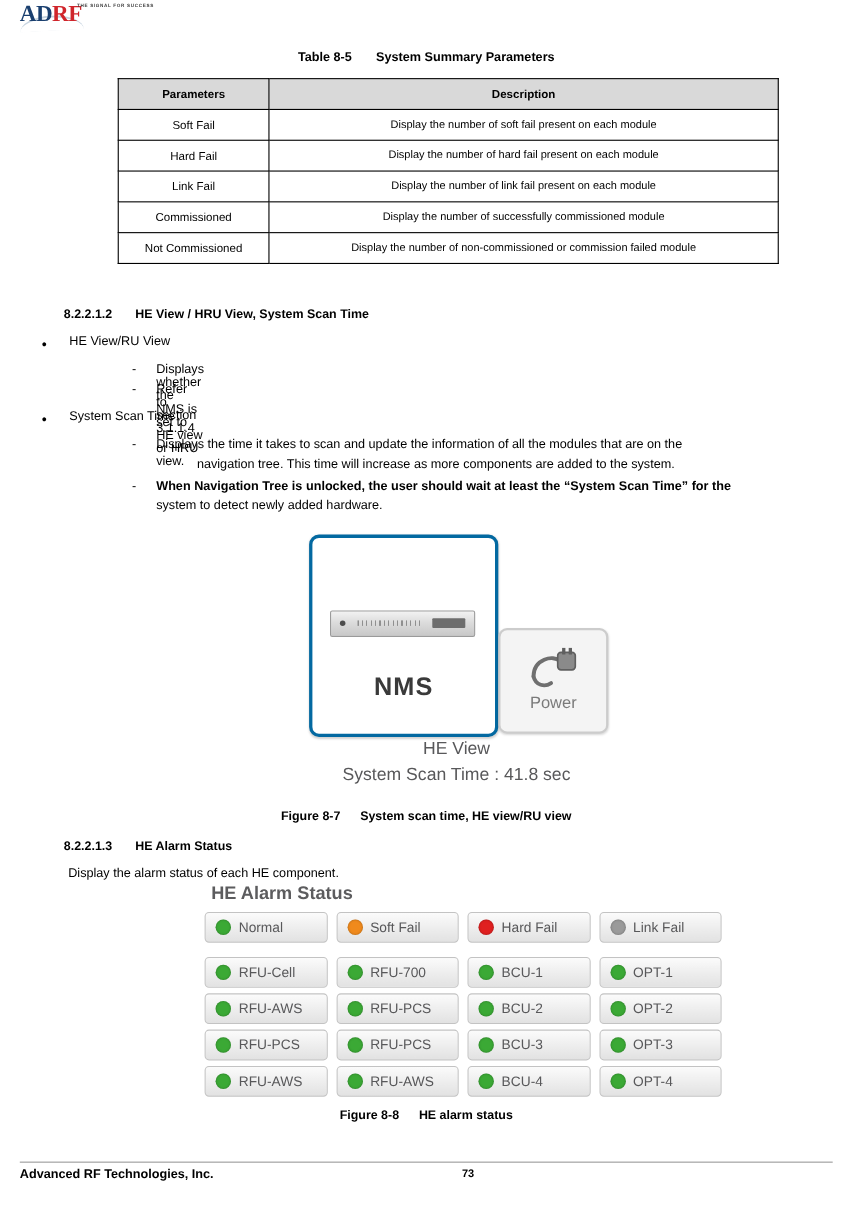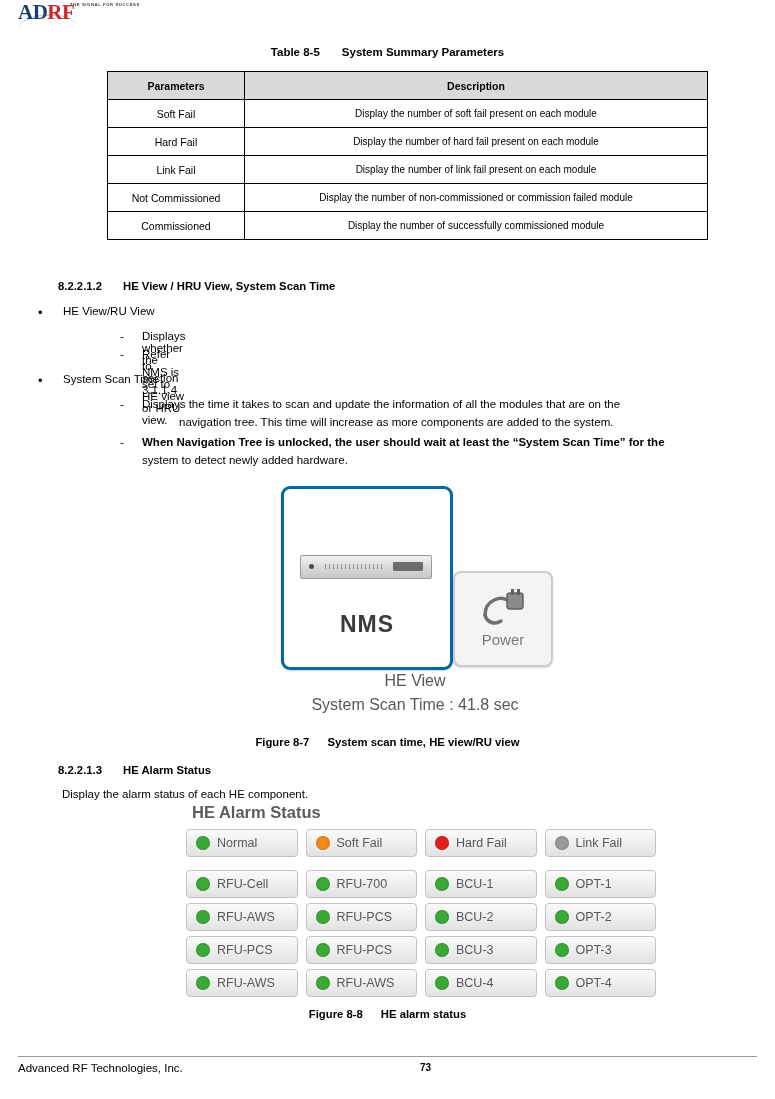--- a/index.html
+++ b/index.html
@@ -340,21 +340,21 @@
     top: 1056px;
     width: 739px;
     height: 1px;
     background: #9a9a9a;
   }
   .footer-left {
     position: absolute;
     left: 18px;
     top: 1062px;
     font-size: 11.5px;
-    font-weight: normal;
+    font-weight: bold;
   }
   .footer-page {
     position: absolute;
     left: 420px;
     top: 1062px;
     font-size: 10px;
     font-weight: bold;
   }
 </style>
 </head>
@@ -392,26 +392,26 @@
       </tr>
       <tr>
         <td class="param">Hard Fail</td>
         <td class="desc">Display the number of hard fail present on each module</td>
       </tr>
       <tr>
         <td class="param">Link Fail</td>
         <td class="desc">Display the number of link fail present on each module</td>
       </tr>
       <tr>
+        <td class="param">Commissioned</td>
+        <td class="desc">Display the number of successfully commissioned module</td>
+      </tr>
+      <tr>
         <td class="param">Not Commissioned</td>
         <td class="desc">Display the number of non-commissioned or commission failed module</td>
-      </tr>
-      <tr>
-        <td class="param">Commissioned</td>
-        <td class="desc">Display the number of successfully commissioned module</td>
       </tr>
     </tbody>
   </table>
 
   <div class="h4" style="left:58px; top:280px;">
     <span class="num">8.2.2.1.2</span><span style="display:inline-block;width:21px;"></span><span class="txt">HE View / HRU View, System Scan Time</span>
   </div>
 
   <div class="bullet" style="left:38px; top:305px;">
     <span class="mark">•</span>

